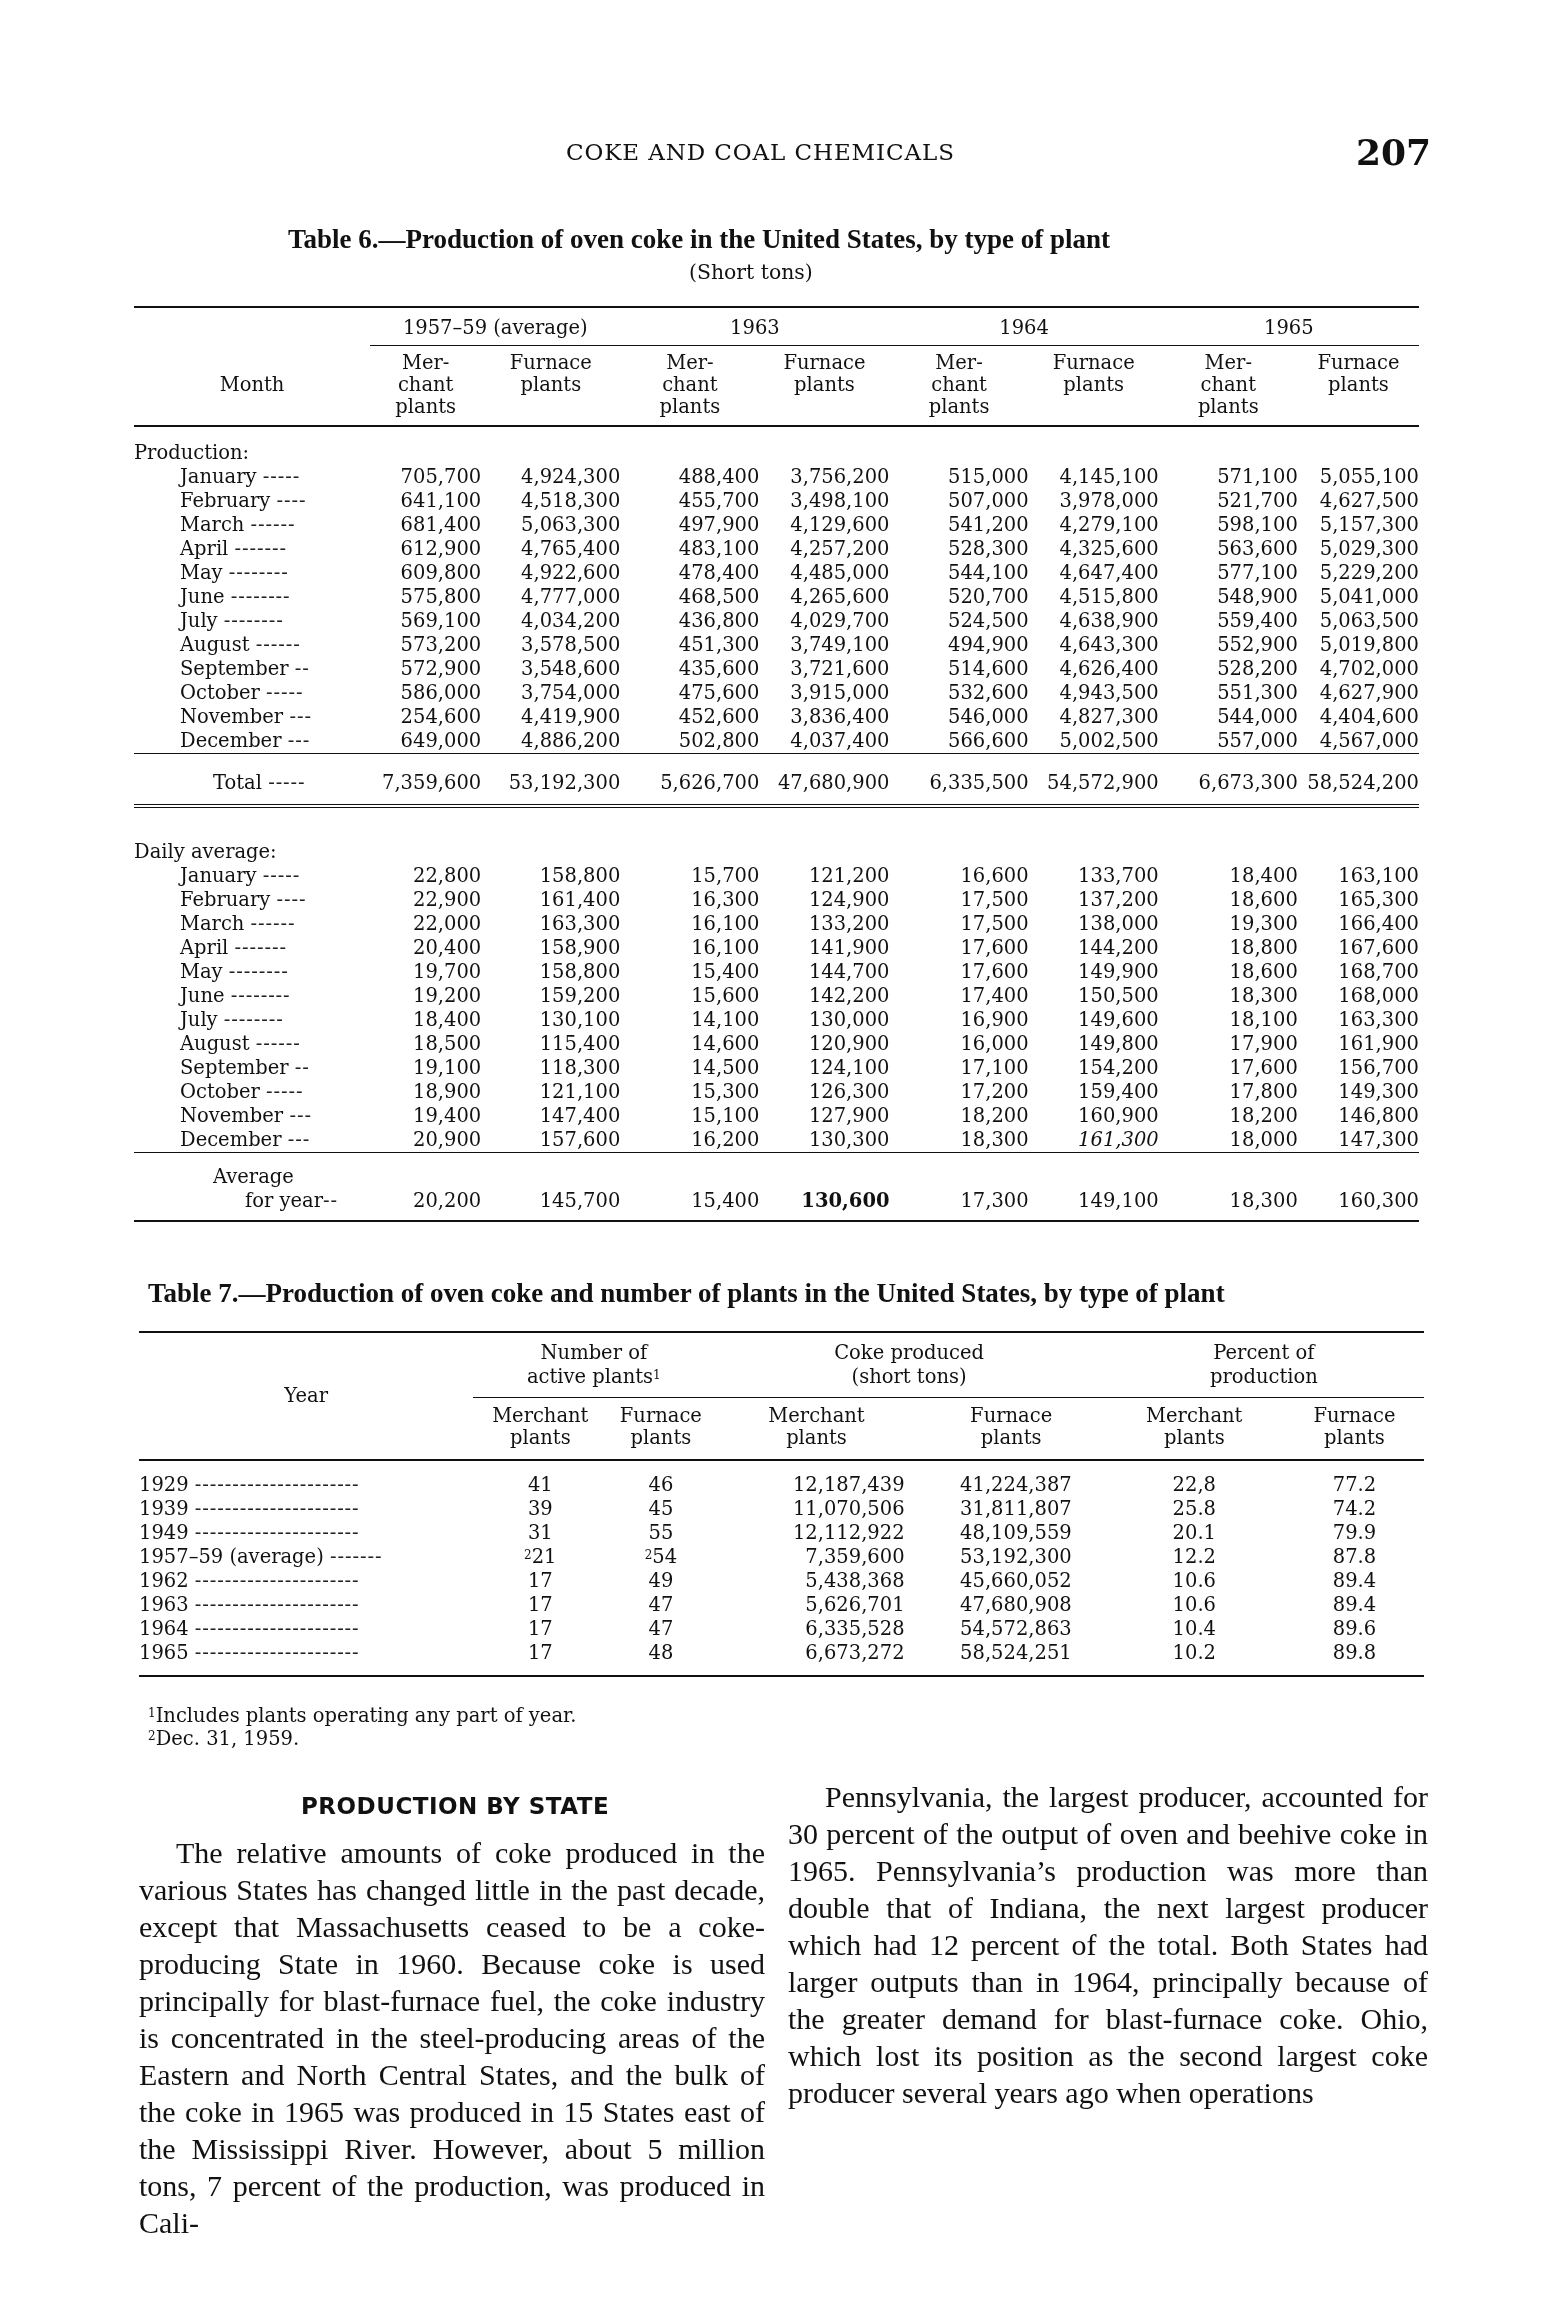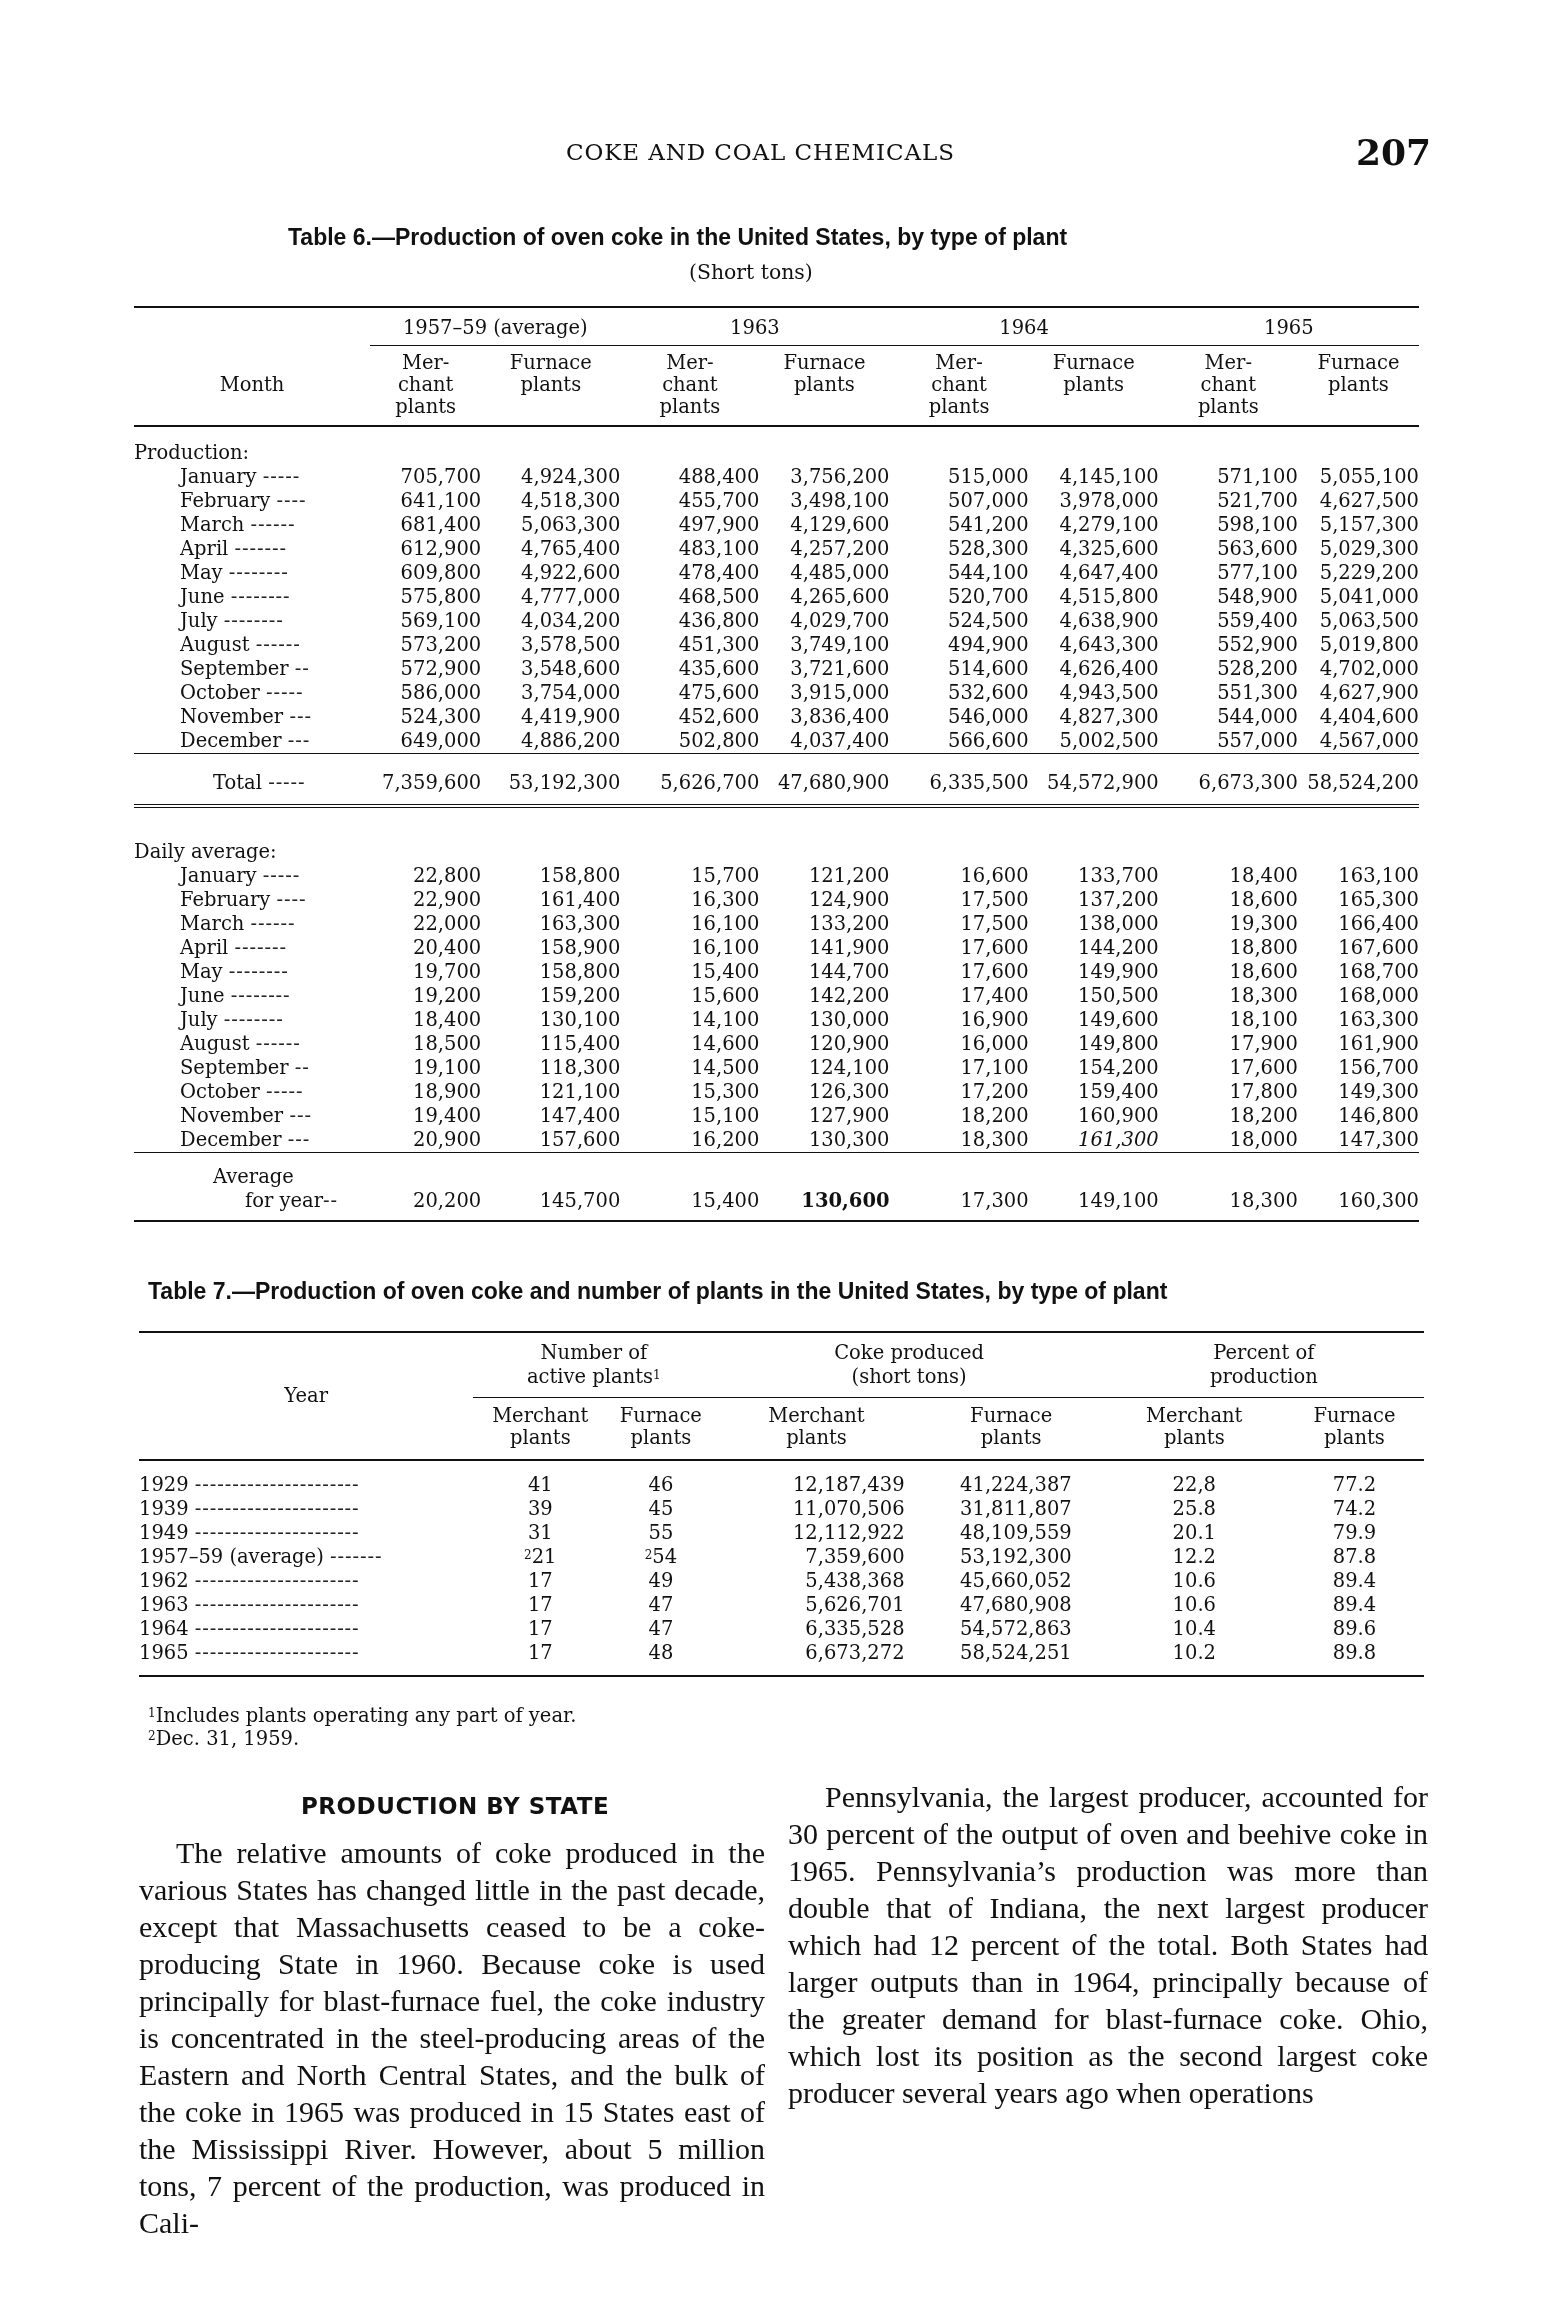--- a/index.html
+++ b/index.html
@@ -1,21 +1,21 @@
 <!DOCTYPE html>
 <html style="font-size:7.4px"><head>
 <meta charset="utf-8">
 <style>
   html, body { margin: 0; padding: 0; background: #ffffff; }
   body { width: 1568px; height: 2506px; position: relative; overflow: hidden; color: #111; font-family: "DejaVu Serif", serif; }
   .runhead { position: absolute; top: 139px; left: 0; width: 1568px; }
   .runhead .title { position: absolute; left: 566px; top: 0; font-size: 23px; letter-spacing: 0.9px; font-family: "DejaVu Serif", serif; }
   .runhead .pageno { position: absolute; left: 1356px; top: -8.3px; font-size: 36px; font-weight: bold; font-family: "DejaVu Serif", serif; }
 
-  .tcaption { position: absolute; font-family: Liberation Sans, sans-serif; font-weight: bold; font-size: 23px; white-space: nowrap; }
+  .tcaption { position: absolute; font-family: Liberation Serif, serif; font-weight: bold; font-size: 27px; white-space: nowrap; }
   .tsub { position: absolute; font-family: "DejaVu Serif", serif; font-size: 20.4px; white-space: nowrap; }
 
   table.t { position: absolute; border-collapse: collapse; font-family: "DejaVu Serif", serif; font-size: 19.5px; line-height: 24px; }
   table.t td, table.t th { padding: 0; font-weight: normal; vertical-align: top; white-space: nowrap; }
   .num { text-align: right; }
   .ctr { text-align: center; }
   .lbl { text-align: left; }
   .rule-top { border-top: 2.8px solid #111; }
   .rule-bot { border-bottom: 2.8px solid #111; }
   .rule-thin { border-bottom: 1.9px solid #111; }
@@ -210,21 +210,21 @@
         <td class="num" style="padding-right:0;">3,754,000</td>
         <td class="num" style="">475,600</td>
         <td class="num" style="padding-right:0;">3,915,000</td>
         <td class="num" style="">532,600</td>
         <td class="num" style="padding-right:0;">4,943,500</td>
         <td class="num" style="">551,300</td>
         <td class="num" style="padding-right:0;">4,627,900</td>
       </tr>
       <tr>
         <td class="lbl" style="padding-left:46px;"><span>November</span> <span class="lead">---</span></td>
-        <td class="num" style="">524,300</td>
+        <td class="num" style="">254,600</td>
         <td class="num" style="padding-right:0;">4,419,900</td>
         <td class="num" style="">452,600</td>
         <td class="num" style="padding-right:0;">3,836,400</td>
         <td class="num" style="">546,000</td>
         <td class="num" style="padding-right:0;">4,827,300</td>
         <td class="num" style="">544,000</td>
         <td class="num" style="padding-right:0;">4,404,600</td>
       </tr>
       <tr class="rule-thin">
         <td class="lbl" style="padding-left:46px;"><span>December</span> <span class="lead">---</span></td>

